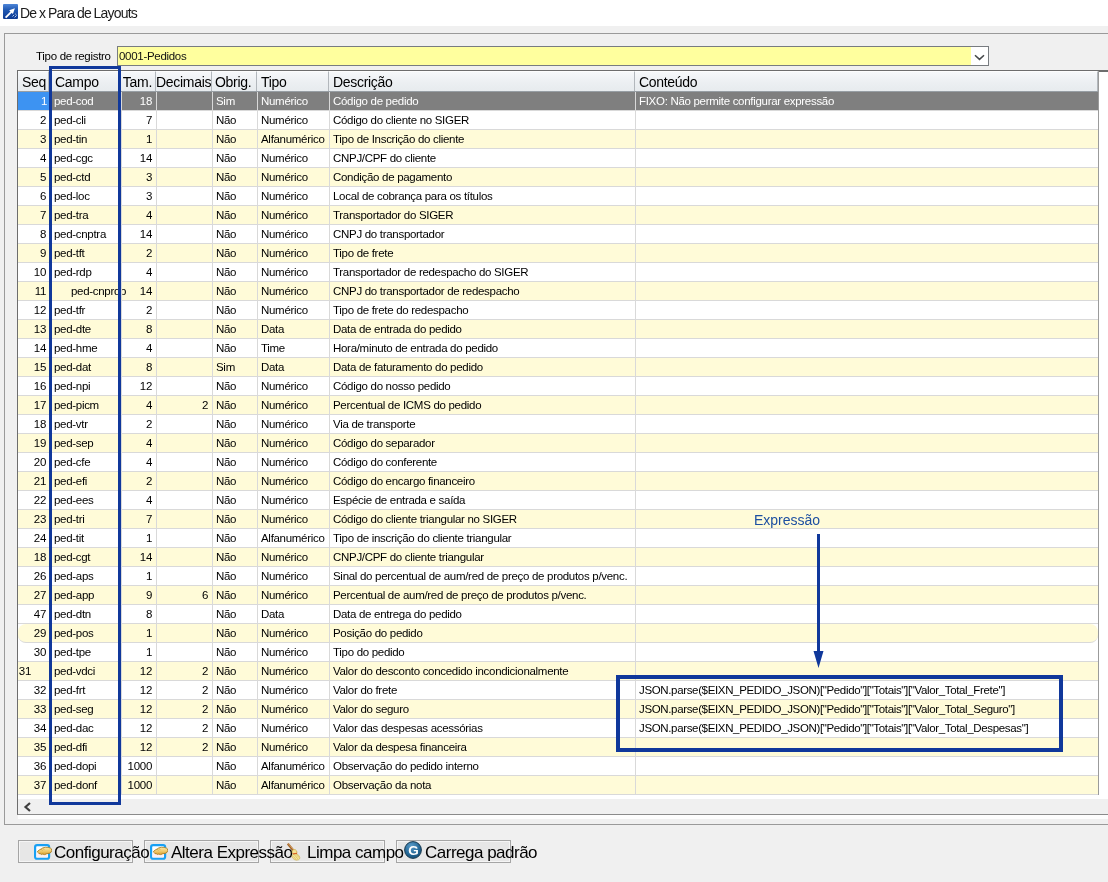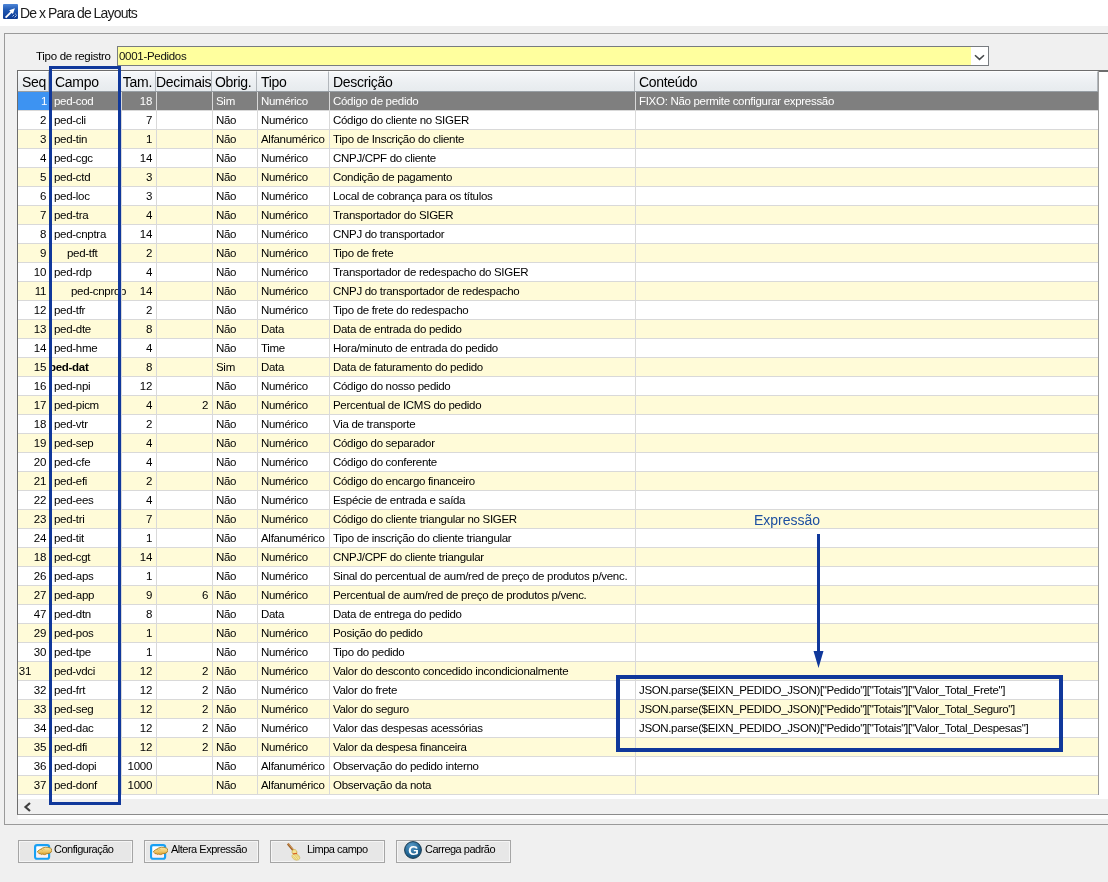--- a/index.html
+++ b/index.html
@@ -13,21 +13,21 @@
 .combo-txt { left:119px; top:50px; font-size:11.5px; color:#111; letter-spacing:-0.3px; }
 .combo-btn { left:971px; top:47px; width:17px; height:18px; background:#ffffff; }
 .grid { left:17px; top:70px; width:1091px; height:745px; background:#ffffff; border-left:1px solid #6d6d6d; border-top:2px solid #6d6d6d; border-bottom:1px solid #8a8a8a; }
 .hdr { left:18px; top:71px; width:1080px; height:21px; background:#eef1f4; border-bottom:1px solid #979ea4; }
 .hcell { position:absolute; top:0; height:20px; font-size:14px; color:#000; line-height:20px; white-space:nowrap; letter-spacing:-0.3px; background:linear-gradient(#f6f8fa 0%, #eceff2 55%, #e7ebee 100%); border-right:1px solid #b2b7bc; border-top:1px solid #fdfdfd; }
 .row { position:absolute; left:18px; width:1080px; height:19px; border-bottom:1px solid #d9d9d9; }
 .cell { position:absolute; top:0; height:18px; line-height:18px; font-size:11.5px; color:#000; white-space:nowrap; letter-spacing:-0.3px; }
 .vline { position:absolute; background:#d9d9d9; width:1px; }
 .scrollbar { left:18px; top:799px; width:1090px; height:15px; background:#f0f0f0; }
 .btn { position:absolute; top:840px; width:115px; height:23px; background:#e7e7e7; border:1px solid #a5a5a5; box-shadow:inset 0 0 0 1px #f5f5f5; }
-.btn-txt { position:absolute; top:4px; font-size:11px; color:#000; white-space:nowrap; letter-spacing:-0.5px;text-align:center; }
+.btn-txt { position:absolute; top:4px; font-size:17px; color:#000; white-space:nowrap; letter-spacing:-0.5px;text-align:center; }
 .bluerect { border:3px solid #10389b; background:transparent; z-index:30; }
 .json { font-size:11.5px; letter-spacing:-0.35px; }
 </style></head>
 <body>
 <div class="abs titlebar"></div>
 <svg class="abs" style="left:3px;top:4px" width="15" height="15" viewBox="0 0 15 15">
  <defs>
       <linearGradient id="ig" x1="0" y1="0" x2="0" y2="1">
         <stop offset="0" stop-color="#4e86d8"></stop>
         <stop offset="0.4" stop-color="#2058b2"></stop>
@@ -119,21 +119,21 @@
 <div class="row" style="top:225px;background:#ffffff;">
 <span class="cell " style="left:0px;width:31px;padding-right:3px;text-align:right;color:#000000;">8</span>
 <span class="cell " style="left:31px;width:72px;padding-left:5px;color:#000000;">ped-cnptra</span>
 <span class="cell " style="left:103px;width:35px;padding-right:4px;text-align:right;color:#000000;">14</span>
 <span class="cell " style="left:194px;width:45px;padding-left:4px;color:#000000;">Não</span>
 <span class="cell " style="left:239px;width:72px;padding-left:4px;color:#000000;">Numérico</span>
 <span class="cell " style="left:311px;width:306px;padding-left:4px;color:#000000;">CNPJ do transportador</span>
 </div>
 <div class="row" style="top:244px;background:#fffbd8;">
 <span class="cell " style="left:0px;width:31px;padding-right:3px;text-align:right;color:#000000;">9</span>
-<span class="cell " style="left:31px;width:72px;padding-left:18px;color:#000000;">ped-tft</span>
+<span class="cell " style="left:31px;width:72px;padding-left:5px;color:#000000;">ped-tft</span>
 <span class="cell " style="left:103px;width:35px;padding-right:4px;text-align:right;color:#000000;">2</span>
 <span class="cell " style="left:194px;width:45px;padding-left:4px;color:#000000;">Não</span>
 <span class="cell " style="left:239px;width:72px;padding-left:4px;color:#000000;">Numérico</span>
 <span class="cell " style="left:311px;width:306px;padding-left:4px;color:#000000;">Tipo de frete</span>
 </div>
 <div class="row" style="top:263px;background:#ffffff;">
 <span class="cell " style="left:0px;width:31px;padding-right:3px;text-align:right;color:#000000;">10</span>
 <span class="cell " style="left:31px;width:72px;padding-left:5px;color:#000000;">ped-rdp</span>
 <span class="cell " style="left:103px;width:35px;padding-right:4px;text-align:right;color:#000000;">4</span>
 <span class="cell " style="left:194px;width:45px;padding-left:4px;color:#000000;">Não</span>
@@ -167,21 +167,21 @@
 <div class="row" style="top:339px;background:#ffffff;">
 <span class="cell " style="left:0px;width:31px;padding-right:3px;text-align:right;color:#000000;">14</span>
 <span class="cell " style="left:31px;width:72px;padding-left:5px;color:#000000;">ped-hme</span>
 <span class="cell " style="left:103px;width:35px;padding-right:4px;text-align:right;color:#000000;">4</span>
 <span class="cell " style="left:194px;width:45px;padding-left:4px;color:#000000;">Não</span>
 <span class="cell " style="left:239px;width:72px;padding-left:4px;color:#000000;">Time</span>
 <span class="cell " style="left:311px;width:306px;padding-left:4px;color:#000000;">Hora/minuto de entrada do pedido</span>
 </div>
 <div class="row" style="top:358px;background:#fffbd8;">
 <span class="cell " style="left:0px;width:31px;padding-right:3px;text-align:right;color:#000000;">15</span>
-<span class="cell " style="left:31px;width:48px;color:#000000;font-weight:bold;">ped-dat</span>
+<span class="cell " style="left:31px;width:48px;padding-left:5px;color:#000000;">ped-dat</span>
 <span class="cell " style="left:103px;width:35px;padding-right:4px;text-align:right;color:#000000;">8</span>
 <span class="cell " style="left:194px;width:45px;padding-left:4px;color:#000000;">Sim</span>
 <span class="cell " style="left:239px;width:72px;padding-left:4px;color:#000000;">Data</span>
 <span class="cell " style="left:311px;width:306px;padding-left:4px;color:#000000;">Data de faturamento do pedido</span>
 </div>
 <div class="row" style="top:377px;background:#ffffff;">
 <span class="cell " style="left:0px;width:31px;padding-right:3px;text-align:right;color:#000000;">16</span>
 <span class="cell " style="left:31px;width:72px;padding-left:5px;color:#000000;">ped-npi</span>
 <span class="cell " style="left:103px;width:35px;padding-right:4px;text-align:right;color:#000000;">12</span>
 <span class="cell " style="left:194px;width:45px;padding-left:4px;color:#000000;">Não</span>
@@ -279,21 +279,21 @@
 <span class="cell " style="left:311px;width:306px;padding-left:4px;color:#000000;">Percentual de aum/red de preço de produtos p/venc.</span>
 </div>
 <div class="row" style="top:605px;background:#ffffff;">
 <span class="cell " style="left:0px;width:31px;padding-right:3px;text-align:right;color:#000000;">47</span>
 <span class="cell " style="left:31px;width:72px;padding-left:5px;color:#000000;">ped-dtn</span>
 <span class="cell " style="left:103px;width:35px;padding-right:4px;text-align:right;color:#000000;">8</span>
 <span class="cell " style="left:194px;width:45px;padding-left:4px;color:#000000;">Não</span>
 <span class="cell " style="left:239px;width:72px;padding-left:4px;color:#000000;">Data</span>
 <span class="cell " style="left:311px;width:306px;padding-left:4px;color:#000000;">Data de entrega do pedido</span>
 </div>
-<div class="row" style="top:624px;background:#fffbd8;">
+<div class="row" style="top:624px;background:#fffbd8;border-radius:8px;">
 <span class="cell " style="left:0px;width:31px;padding-right:3px;text-align:right;color:#000000;">29</span>
 <span class="cell " style="left:31px;width:72px;padding-left:5px;color:#000000;">ped-pos</span>
 <span class="cell " style="left:103px;width:35px;padding-right:4px;text-align:right;color:#000000;">1</span>
 <span class="cell " style="left:194px;width:45px;padding-left:4px;color:#000000;">Não</span>
 <span class="cell " style="left:239px;width:72px;padding-left:4px;color:#000000;">Numérico</span>
 <span class="cell " style="left:311px;width:306px;padding-left:4px;color:#000000;">Posição do pedido</span>
 </div>
 <div class="row" style="top:643px;background:#ffffff;">
 <span class="cell " style="left:0px;width:31px;padding-right:3px;text-align:right;color:#000000;">30</span>
 <span class="cell " style="left:31px;width:72px;padding-left:5px;color:#000000;">ped-tpe</span>

